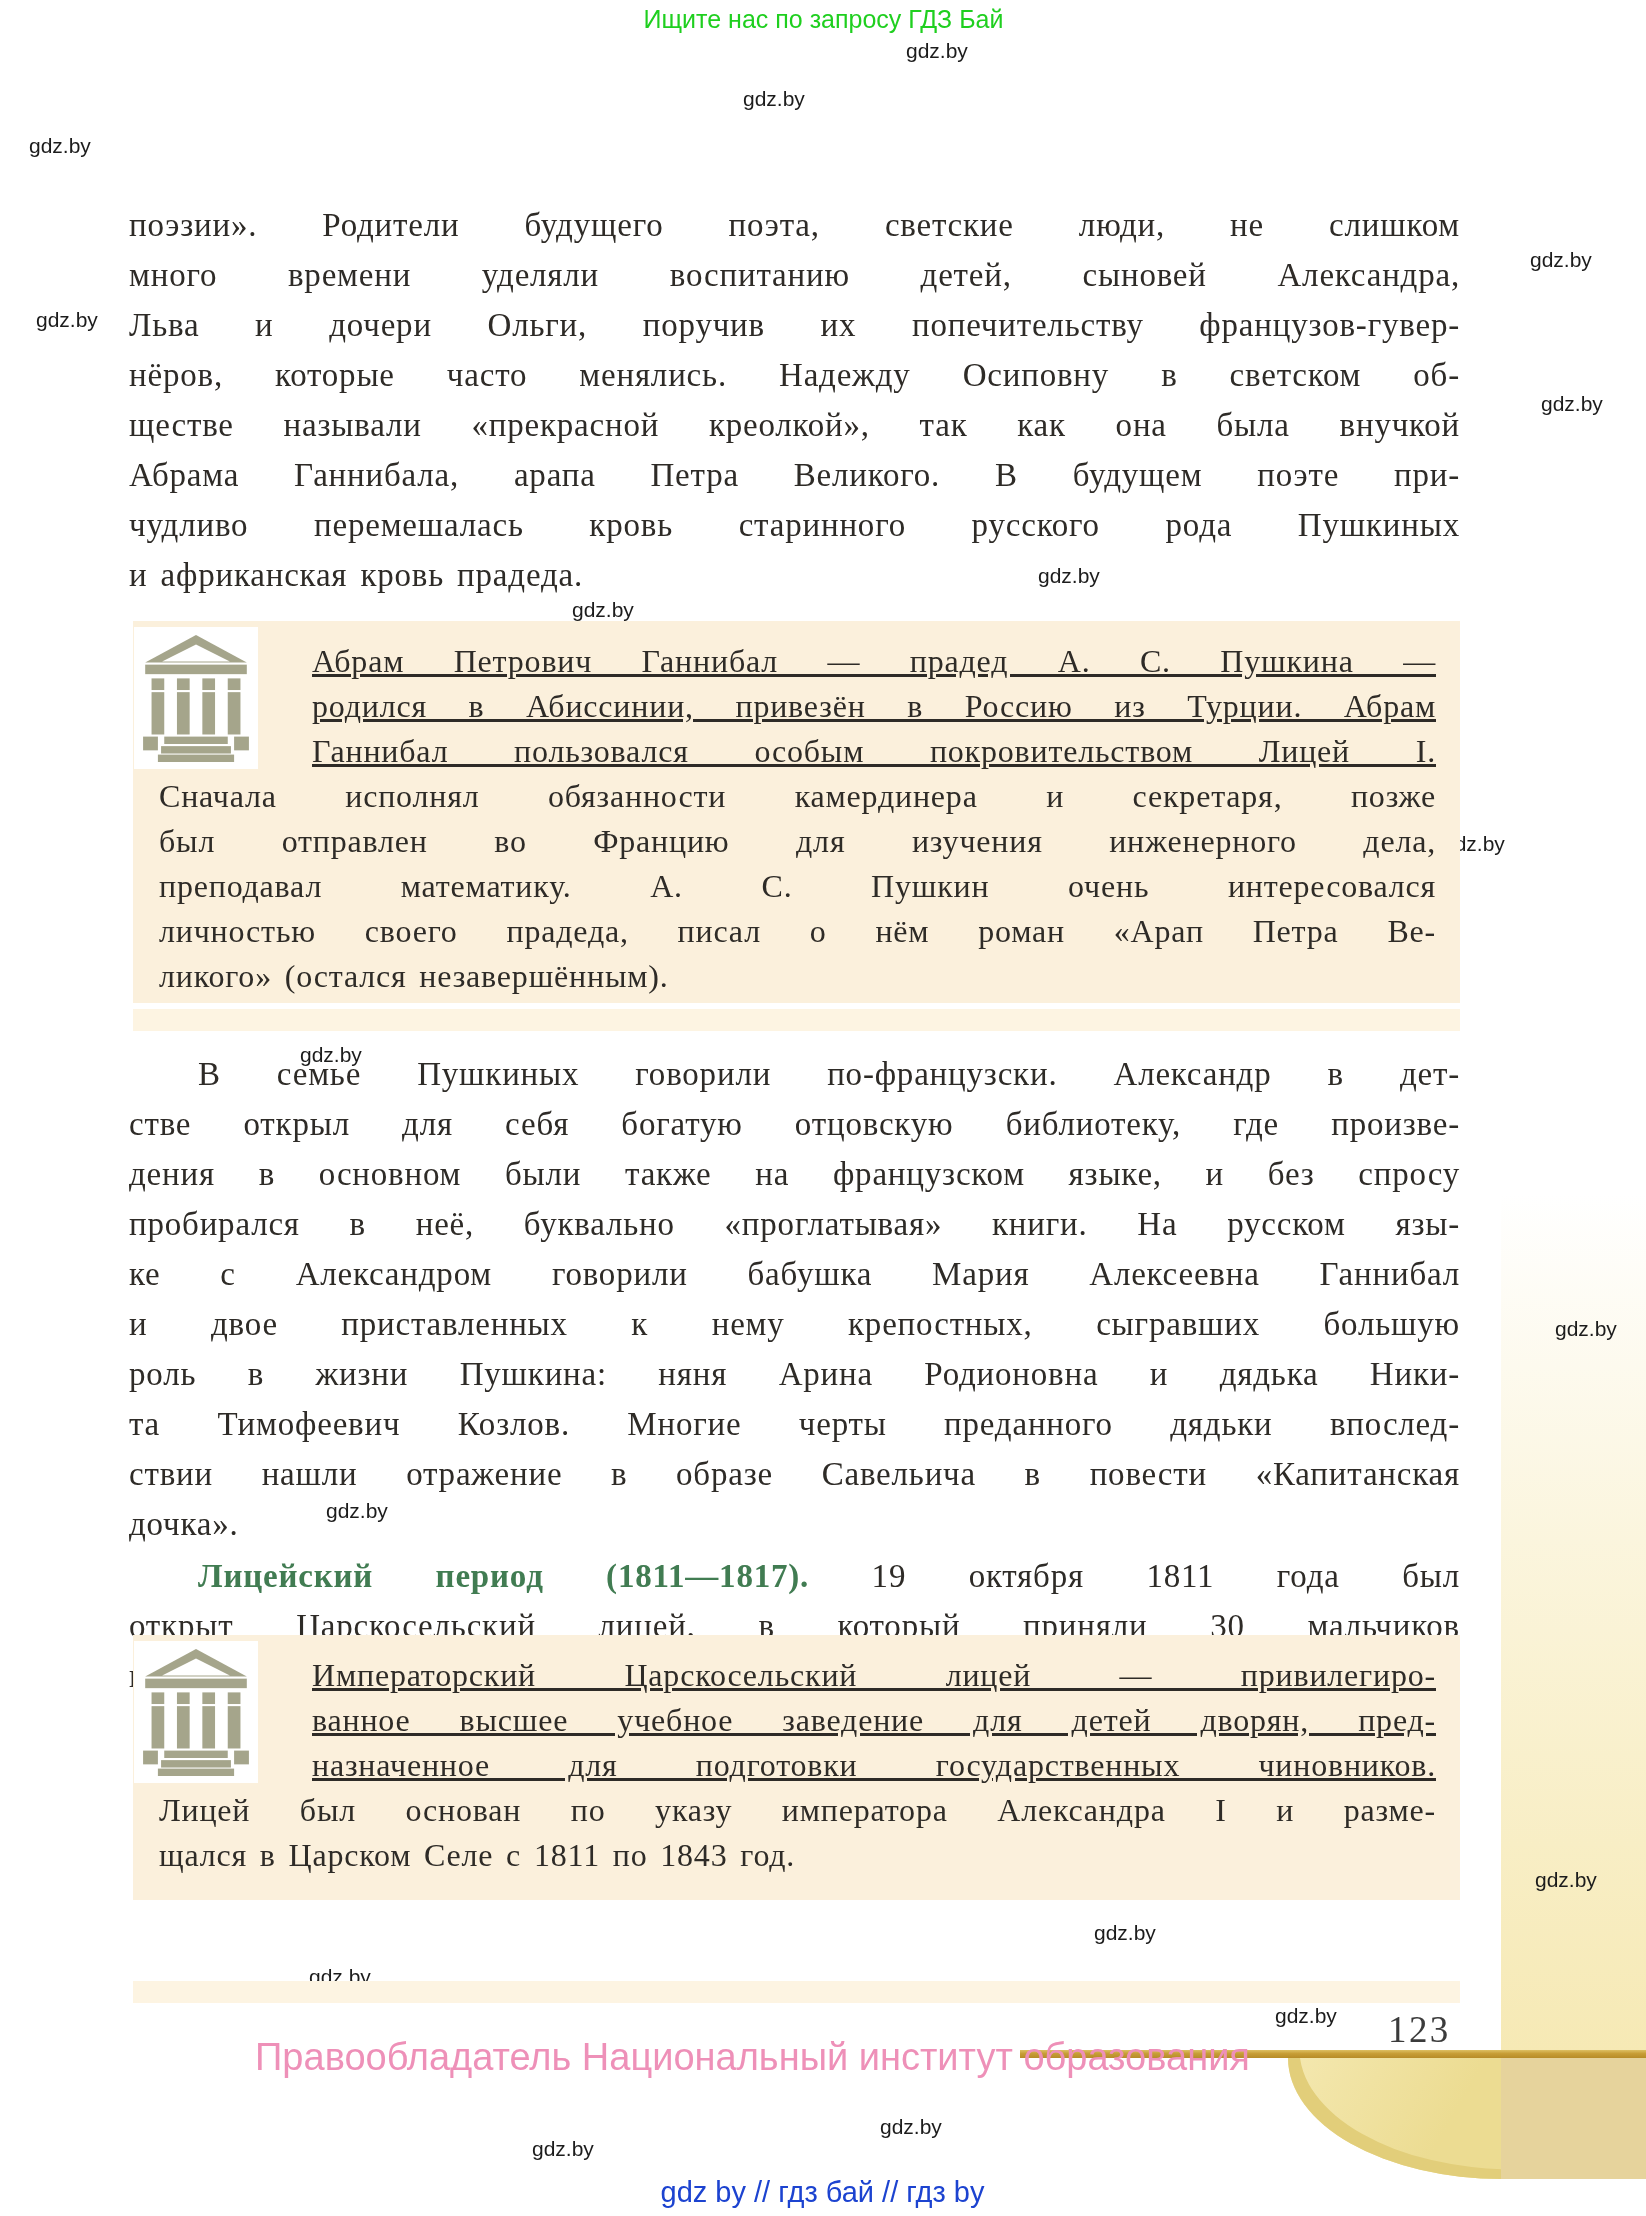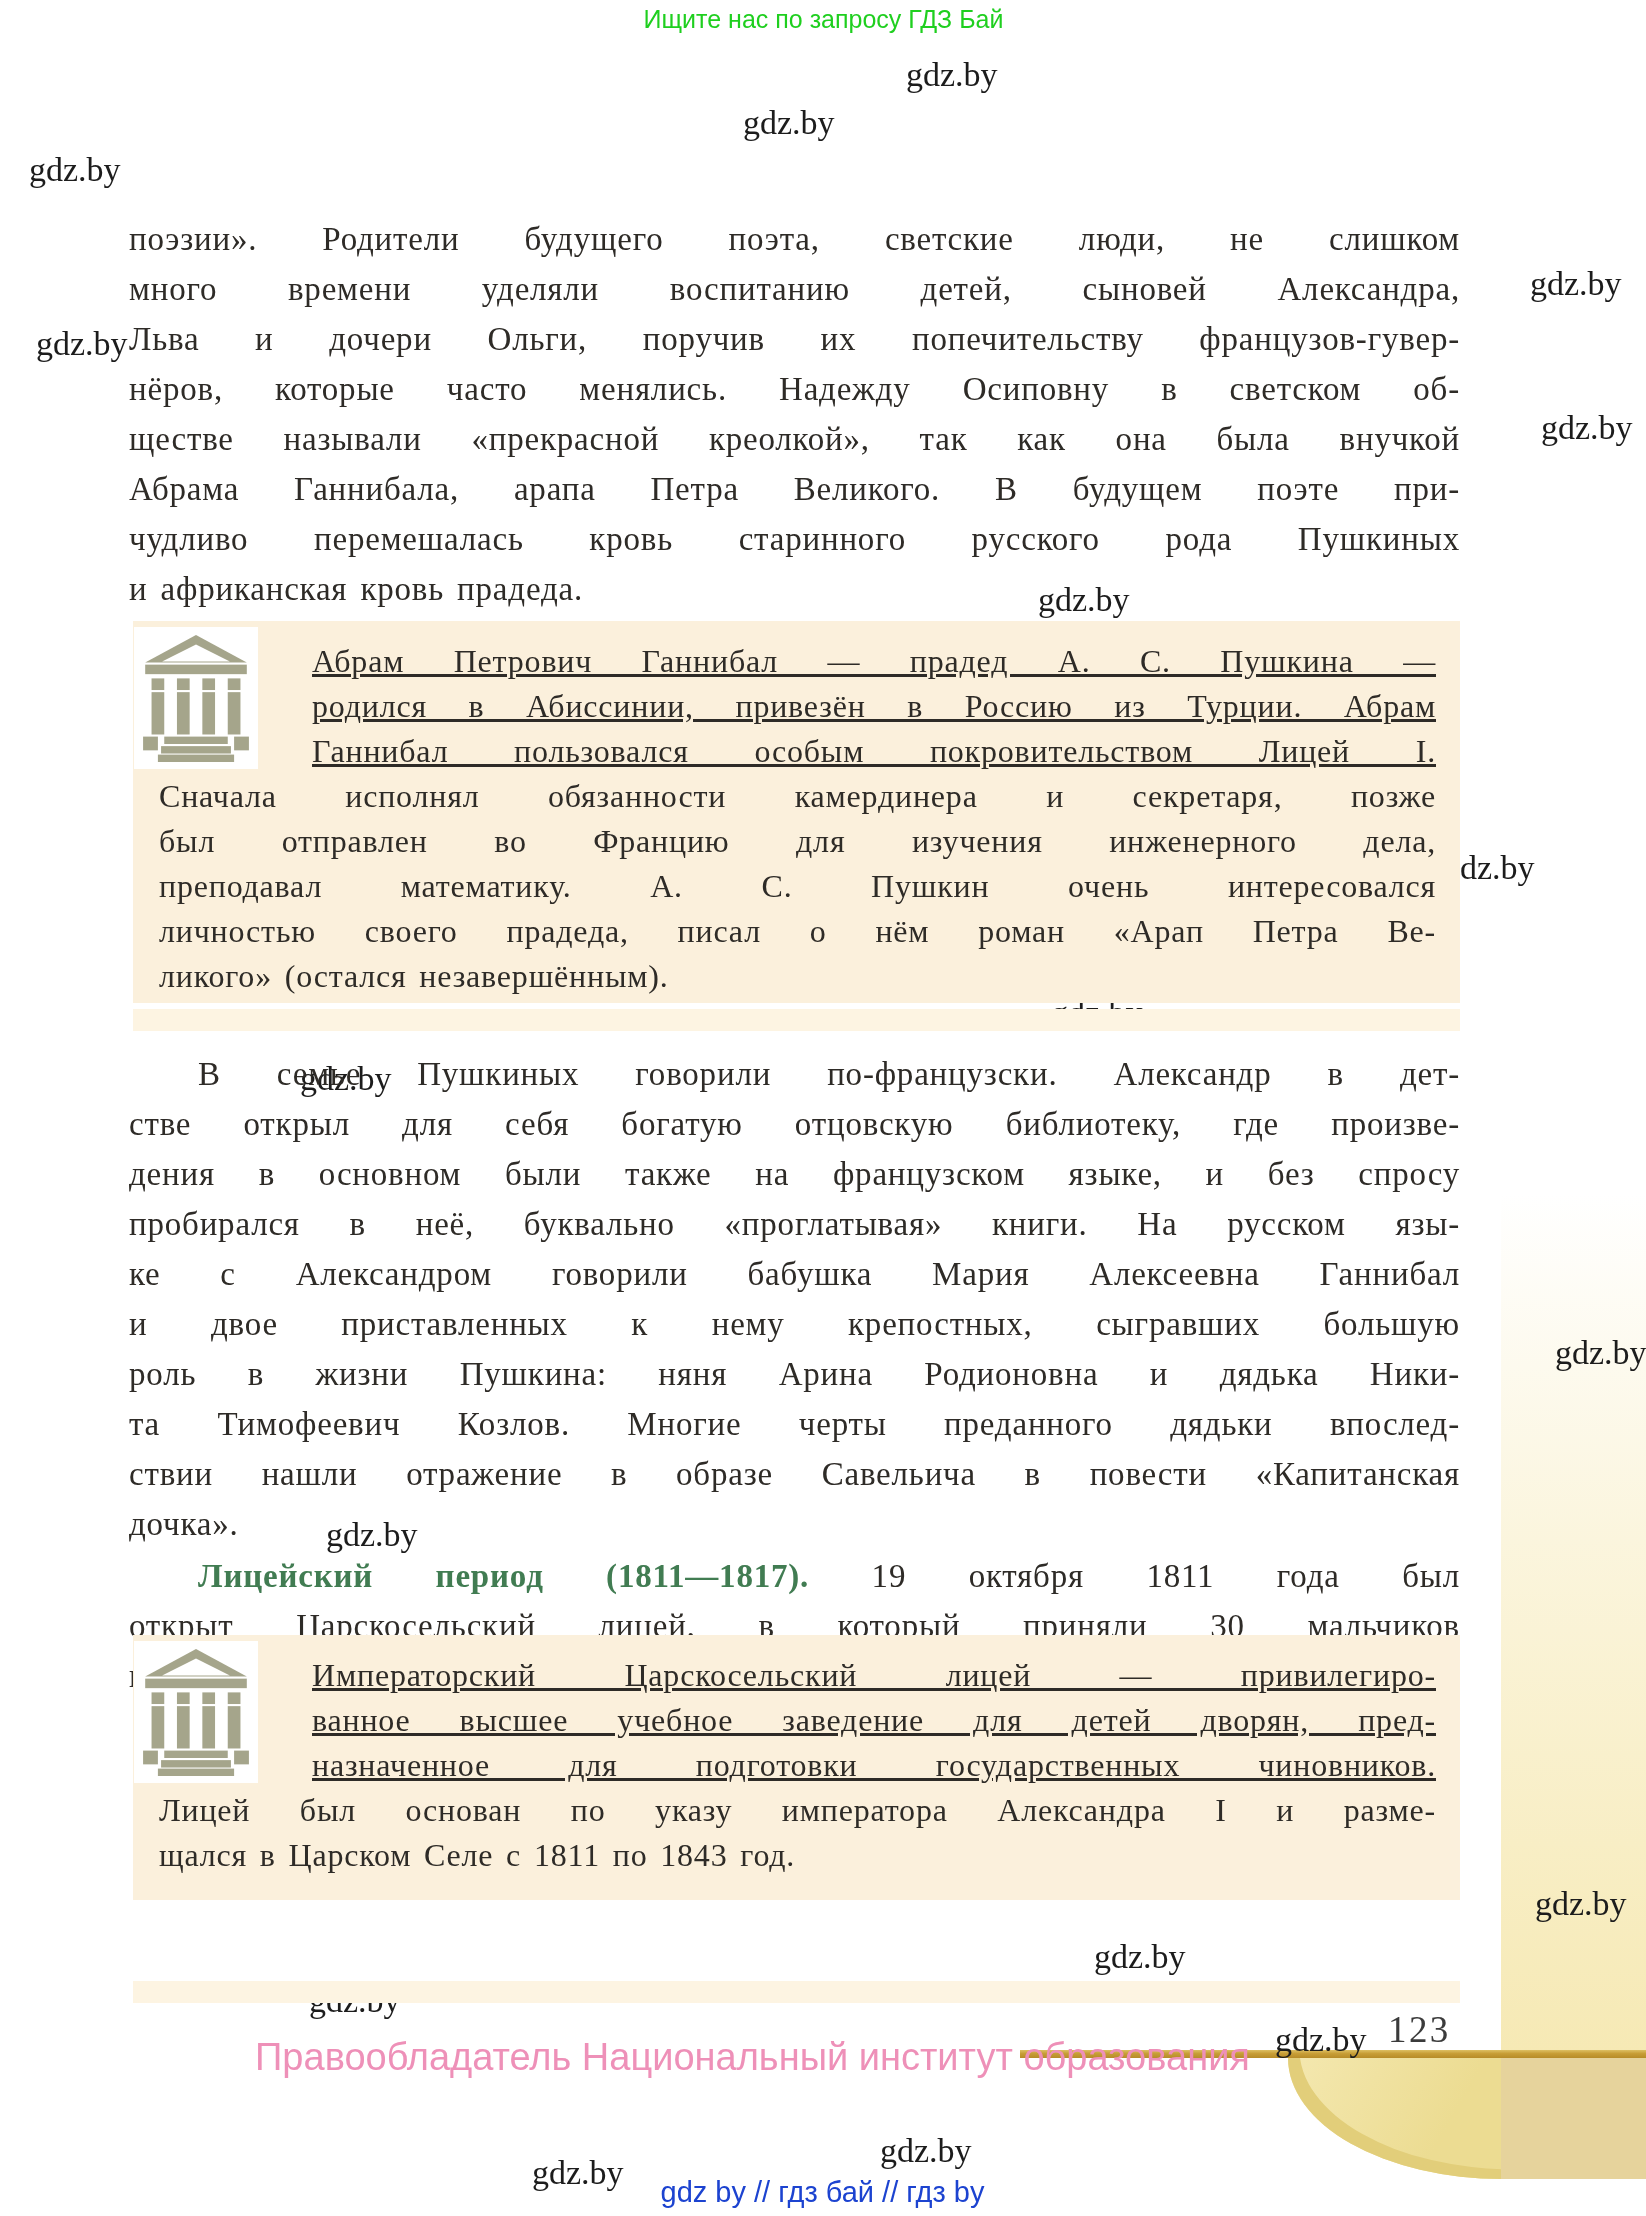--- a/index.html
+++ b/index.html
@@ -11,22 +11,22 @@
   }
   
   .promo{
     position:absolute;left:0;top:4.8px;width:1647px;text-align:center;
     font-family:"Liberation Sans","DejaVu Sans",sans-serif;
     font-size:25px;color:var(--promo-green,#1fcf1f);
   }
   
   .wm{
     position:absolute;
-    font-family:Liberation Serif, serif;
-    font-size:34px;color:#1c1c1c;white-space:nowrap;margin-top:17px;
+    font-family:Liberation Sans, sans-serif;
+    font-size:21px;color:#1c1c1c;white-space:nowrap;
   }
   
   .block{position:absolute;left:129px;width:1331px;}
   .ln{
     text-align:justify;text-align-last:justify;
     font-size:33px;line-height:50px;
     letter-spacing:0.8px;word-spacing:4px;white-space:nowrap;
   }
   .block .ln{white-space:normal;height:50px;overflow:visible;}
   .ln.last{text-align-last:left;}
@@ -117,21 +117,21 @@
   <span class="wm" style="left:326px;top:1499px">gdz.by</span>
   <span class="wm" style="left:717px;top:1639px">gdz.by</span>
   <span class="wm" style="left:297px;top:1683px">gdz.by</span>
   <span class="wm" style="left:1535px;top:1868px">gdz.by</span>
   <span class="wm" style="left:1094px;top:1921px">gdz.by</span>
   <span class="wm" style="left:309px;top:1965px">gdz.by</span>
   <span class="wm" style="left:1275px;top:2004px">gdz.by</span>
   <span class="wm" style="left:880px;top:2115px">gdz.by</span>
   <span class="wm" style="left:532px;top:2137px">gdz.by</span>
 
-  <div class="block" style="top:214px">
+  <div class="block" style="top:200px">
     <div class="ln">поэзии». Родители будущего поэта, светские люди, не слишком</div>
     <div class="ln">много времени уделяли воспитанию детей, сыновей Александра,</div>
     <div class="ln">Льва и дочери Ольги, поручив их попечительству французов-гувер-</div>
     <div class="ln">нёров, которые часто менялись. Надежду Осиповну в светском об-</div>
     <div class="ln">ществе называли «прекрасной креолкой», так как она была внучкой</div>
     <div class="ln">Абрама Ганнибала, арапа Петра Великого. В будущем поэте при-</div>
     <div class="ln">чудливо перемешалась кровь старинного русского рода Пушкиных</div>
     <div class="ln last">и африканская кровь прадеда.</div>
   </div>
 

